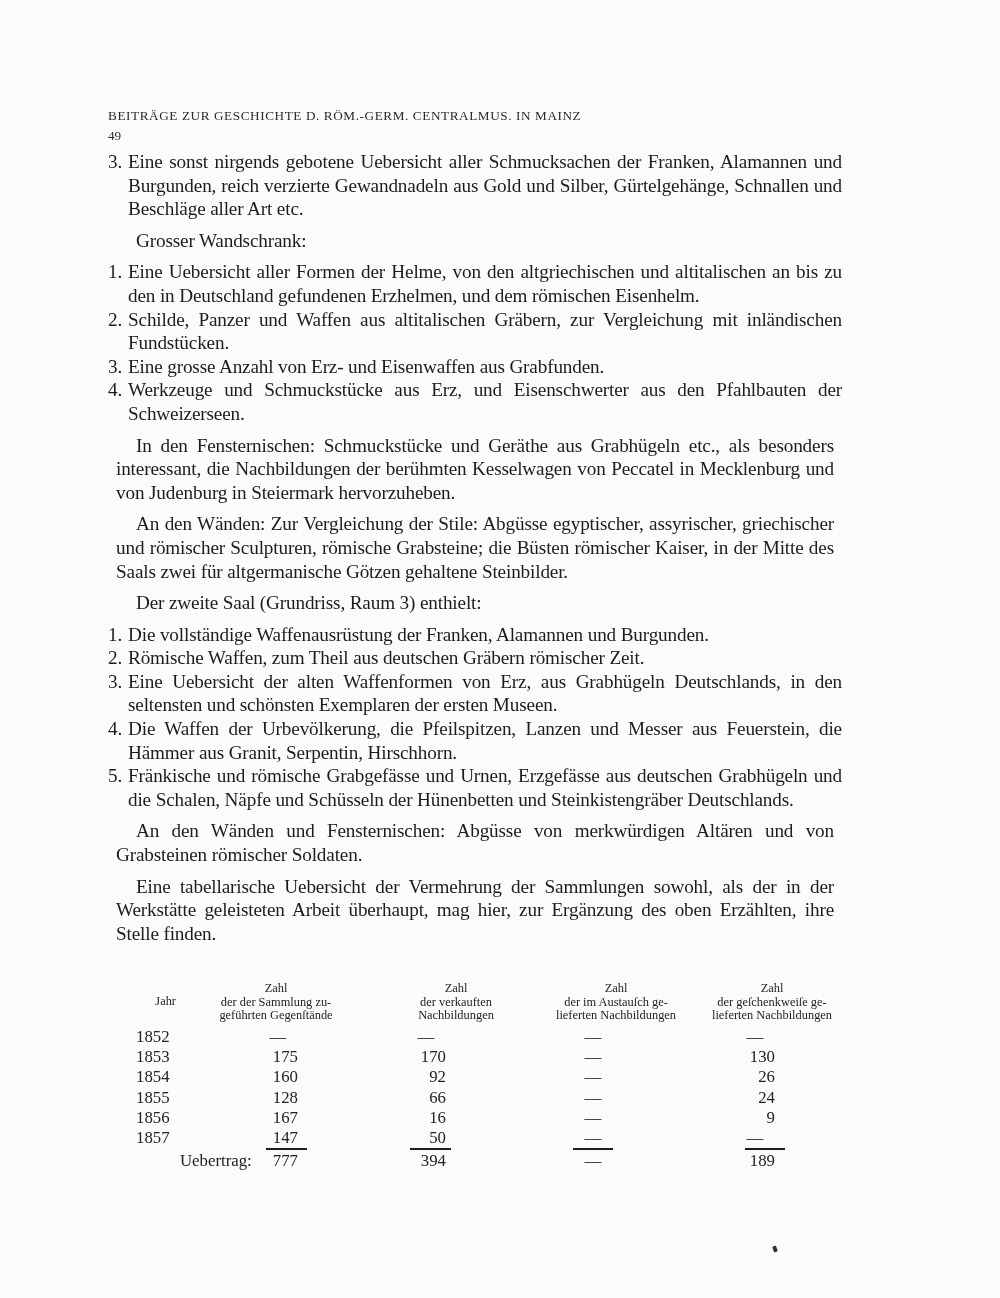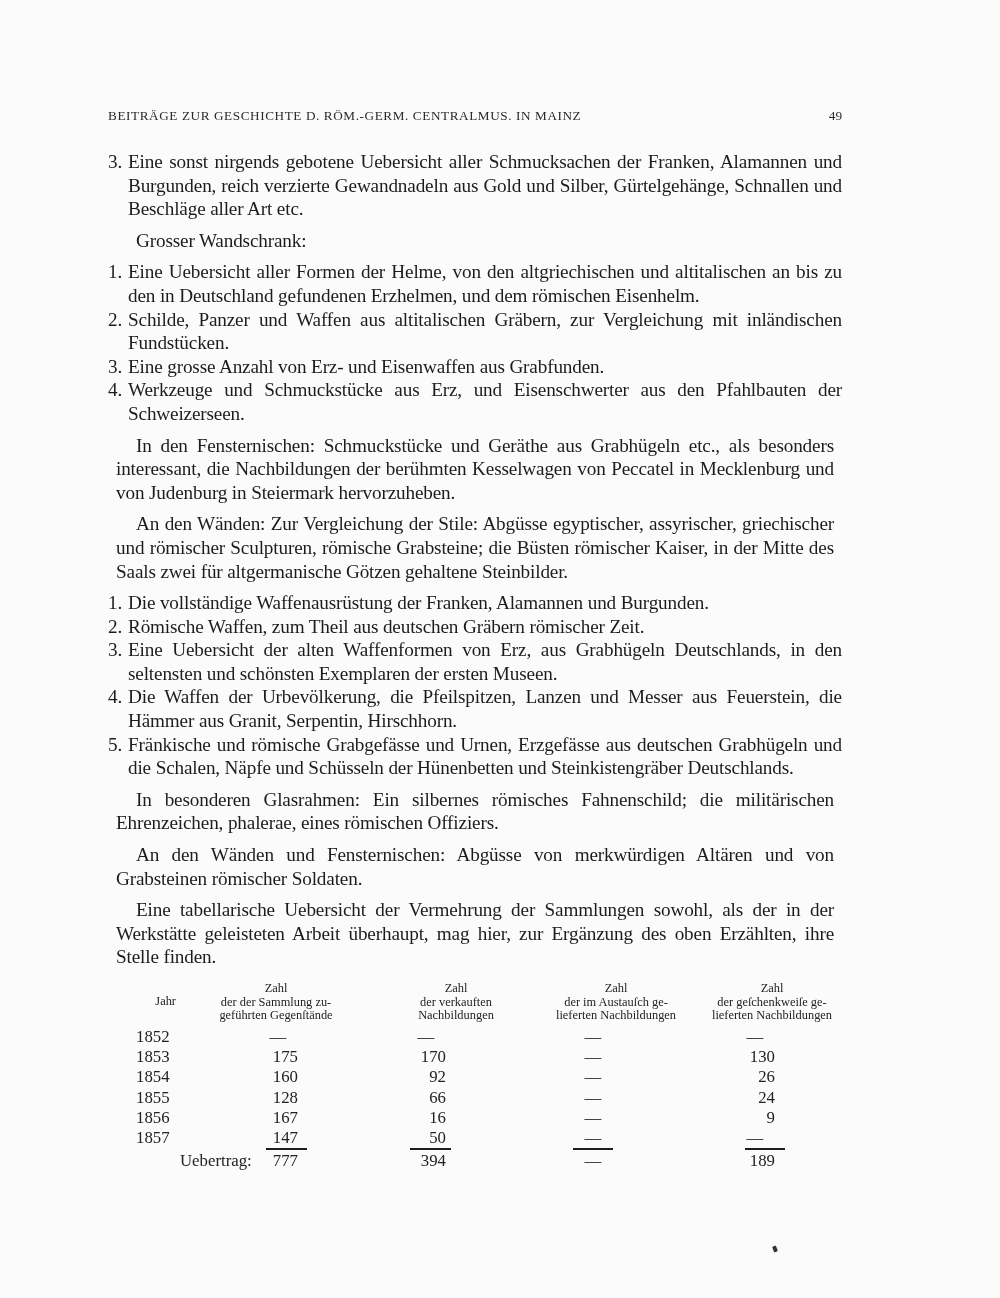--- a/index.html
+++ b/index.html
@@ -22,20 +22,21 @@
       width: 734px;
     }
     .running-head {
       display: flex;
       justify-content: space-between;
       font-size: 13.2px;
       letter-spacing: 0.6px;
       color: #2a2a2a;
       height: 20px;
       line-height: 20px;
+      flex-direction: column;
     }
     .running-head .page-num { letter-spacing: 0; }
     .body-text {
       margin-top: 24px;
       font-size: 19.2px;
       line-height: 23.6px;
       letter-spacing: -0.15px;
     }
     .para {
       text-align: justify;
@@ -135,20 +136,21 @@
       <span class="num">3.</span>
       <span class="txt">Eine grosse Anzahl von Erz- und Eisenwaffen aus Grabfunden.</span>
     </div>
     <div class="item">
       <span class="num">4.</span>
       <span class="txt">Werkzeuge und Schmuckstücke aus Erz, und Eisenschwerter aus den Pfahlbauten der Schweizerseen.</span>
     </div>
 
     <p class="para indent">In den Fensternischen: Schmuckstücke und Geräthe aus Grabhügeln etc., als besonders interessant, die Nachbildungen der berühmten Kesselwagen von Peccatel in Mecklenburg und von Judenburg in Steiermark hervorzuheben.</p>
     <p class="para indent">An den Wänden: Zur Vergleichung der Stile: Abgüsse egyptischer, assyrischer, griechischer und römischer Sculpturen, römische Grabsteine; die Büsten römischer Kaiser, in der Mitte des Saals zwei für altgermanische Götzen gehaltene Steinbilder.</p>
+    <p class="para indent">Der zweite Saal (Grundriss, Raum 3) enthielt:</p>
 
     <div class="item">
       <span class="num">1.</span>
       <span class="txt">Die vollständige Waffenausrüstung der Franken, Alamannen und Burgunden.</span>
     </div>
     <div class="item">
       <span class="num">2.</span>
       <span class="txt">Römische Waffen, zum Theil aus deutschen Gräbern römischer Zeit.</span>
     </div>
     <div class="item">
@@ -157,21 +159,20 @@
     </div>
     <div class="item">
       <span class="num">4.</span>
       <span class="txt">Die Waffen der Urbevölkerung, die Pfeilspitzen, Lanzen und Messer aus Feuerstein, die Hämmer aus Granit, Serpentin, Hirschhorn.</span>
     </div>
     <div class="item">
       <span class="num">5.</span>
       <span class="txt">Fränkische und römische Grabgefässe und Urnen, Erzgefässe aus deutschen Grabhügeln und die Schalen, Näpfe und Schüsseln der Hünenbetten und Steinkistengräber Deutschlands.</span>
     </div>
 
-    <p class="para indent">In besonderen Glasrahmen: Ein silbernes römisches Fahnenschild; die militärischen Ehrenzeichen, phalerae, eines römischen Offiziers.</p>
     <p class="para indent">An den Wänden und Fensternischen: Abgüsse von merkwürdigen Altären und von Grabsteinen römischer Soldaten.</p>
     <p class="para indent">Eine tabellarische Uebersicht der Vermehrung der Sammlungen sowohl, als der in der Werkstätte geleisteten Arbeit überhaupt, mag hier, zur Ergänzung des oben Erzählten, ihre Stelle finden.</p>
   </div>
 </div>
 
 <div class="table">
   <div class="thead">
     <div class="th col-year">Jahr</div>
     <div class="th col-a">
       <span class="zahl">Zahl</span>

